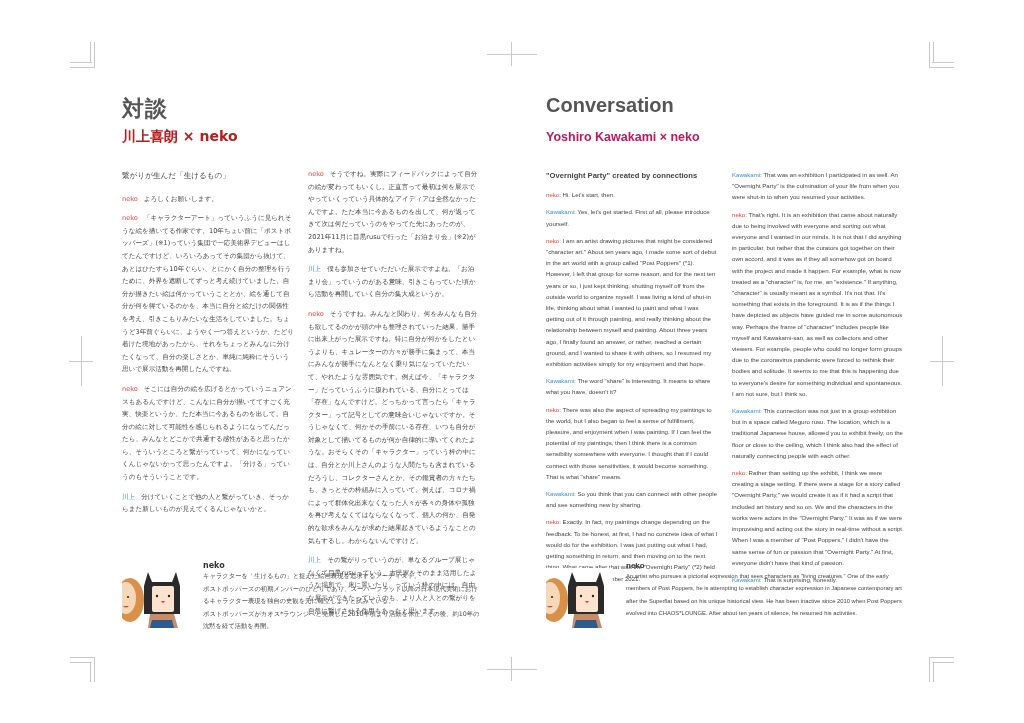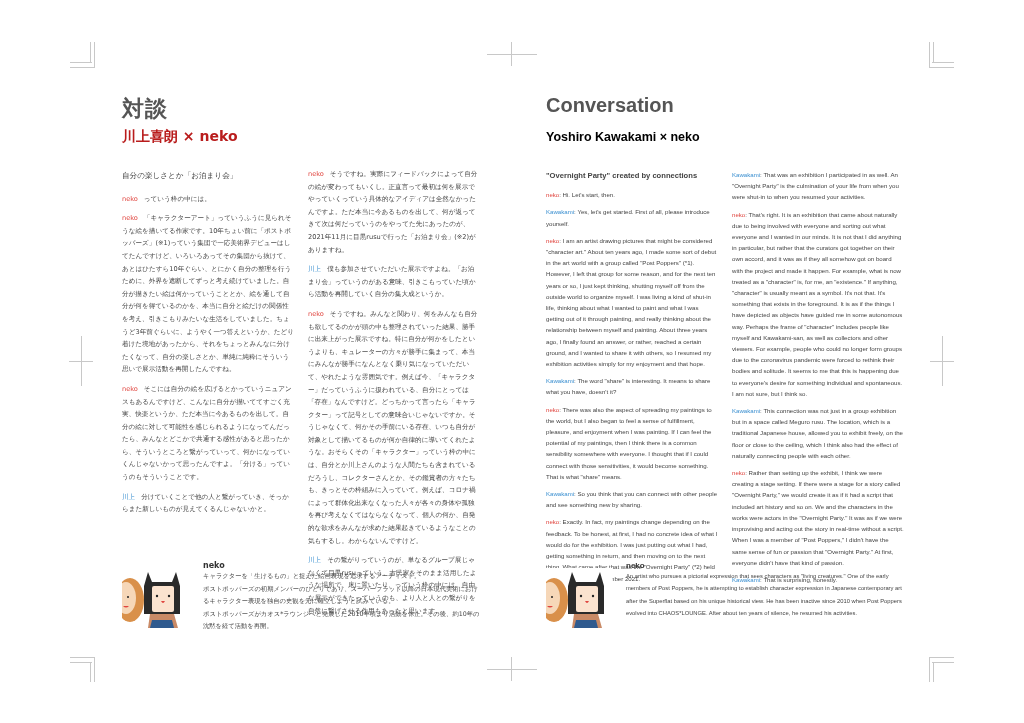--- a/index.html
+++ b/index.html
@@ -2,21 +2,21 @@
 <html><head>
 <meta charset="utf-8">
 <style>
   html, body { margin:0; padding:0; background:#ffffff; }
   body { width:1024px; height:723px; position:relative; overflow:hidden;
          font-family:"DejaVu Sans", sans-serif; color:#3a3a3a; }
   .mark { position:absolute; background:#c8c8c8; }
   .page-title-ja { position:absolute; left:122px; top:94px; font-size:22px; font-weight:bold; color:#555; letter-spacing:1px;text-align:right; }
   .page-sub-ja { position:absolute; left:122px; top:128px; font-size:14px; font-weight:bold; color:#b91c1c; }
   .page-title-en { position:absolute; left:546px; top:94px; font-size:20px; font-weight:bold; color:#555; font-family:"Liberation Sans", sans-serif; }
-  .page-sub-en { position:absolute; left:546px; top:130px; font-size:12.5px; font-weight:bold; color:#000000; font-family:"Liberation Sans", sans-serif; }
+  .page-sub-en { position:absolute; left:546px; top:130px; font-size:12.5px; font-weight:bold; color:#be185d; font-family:"Liberation Sans", sans-serif; }
   .col { position:absolute; font-size:6.6px; line-height:12.6px; color:#444; }
   .col p { margin:0 0 7px 0; }
   .col.en { font-family:"Liberation Sans", sans-serif; font-size:6.1px; line-height:11.2px; }
   .col.en p { margin:0 0 6px 0; }
   .section-head-ja { font-size:7.6px; color:#444; margin:0 0 10px 0 !important; }
   .section-head-en { font-size:7.6px; font-weight:bold; color:#444; margin:0 0 8px 0 !important; font-family:"Liberation Sans", sans-serif; }
   .sp-neko { color:#e0453f; margin-right:6px; }
   .sp-kawa { color:#3a8fd0; margin-right:6px; }
   .en .sp-neko, .en .sp-kawa { margin-right:0; }
   .bio { position:absolute; }
@@ -59,22 +59,22 @@
   <div class="mark" style="left:69px;top:361px;width:24px;height:1px;"></div>
   <div class="mark" style="left:942px;top:336px;width:1px;height:50px;"></div>
   <div class="mark" style="left:930px;top:361px;width:24px;height:1px;"></div>
 </div>
 
 <section>
   <div class="page-title-ja">対談</div>
   <div class="page-sub-ja">川上喜朗 × neko</div>
 
   <div class="col" style="left:122px;top:170px;width:172px;">
-    <p class="section-head-ja">自分の楽しさとか「お泊まり会」</p>
-    <p><span class="sp-neko">neko</span><span>っていう枠の中には。</span></p>
+    <p class="section-head-ja">繋がりが生んだ「生けるもの」</p>
+    <p><span class="sp-neko">neko</span><span>よろしくお願いします。</span></p>
     <p><span class="sp-neko">neko</span><span>「キャラクターアート」っていうふうに見られそうな絵を描いてる作家です。10年ちょい前に「ポストポッパーズ」(※1)っていう集団で一応美術界デビューはしてたんですけど、いろいろあってその集団から抜けて、あとはひたすら10年ぐらい、とにかく自分の整理を行うために、外界を遮断してずっと考え続けていました。自分が描きたい絵は何かっていうこととか、絵を通して自分が何を得ているのかを、本当に自分と絵だけの関係性を考え、引きこもりみたいな生活をしていました。ちょうど3年前ぐらいに、ようやく一つ答えというか、たどり着けた境地があったから、それをちょっとみんなに分けたくなって、自分の楽しさとか、単純に純粋にそういう思いで展示活動を再開したんですね。</span></p>
     <p><span class="sp-neko">neko</span><span>そこには自分の絵を広げるとかっていうニュアンスもあるんですけど、こんなに自分が描いててすごく充実、快楽というか、ただ本当に今あるものを出して。自分の絵に対して可能性を感じられるようになってんだったら、みんなとどこかで共通する感性があると思ったから、そういうところと繋がっていって、何かになっていくんじゃないかって思ったんですよ。「分ける」っていうのもそういうことです。</span></p>
     <p><span class="sp-kawa">川上</span><span>分けていくことで他の人と繋がっていき、そっからまた新しいものが見えてくるんじゃないかと。</span></p>
   </div>
 
   <div class="col" style="left:308px;top:168px;width:172px;">
     <p><span class="sp-neko">neko</span><span>そうですね。実際にフィードバックによって自分の絵が変わってもいくし。正直言って最初は何を展示でやっていくっていう具体的なアイディアは全然なかったんですよ。ただ本当に今あるものを出して、何が返ってきて次は何だっていうのをやってた先にあったのが、2021年11月に目黒rusuで行った「お泊まり会」(※2)がありますね。</span></p>
     <p><span class="sp-kawa">川上</span><span>僕も参加させていただいた展示ですよね。「お泊まり会」っていうのがある意味、引きこもっていた頃から活動を再開していく自分の集大成というか。</span></p>
     <p><span class="sp-neko">neko</span><span>そうですね。みんなと関わり、何をみんなも自分も欲してるのかが頭の中も整理されていった結果、勝手に出来上がった展示ですね。特に自分が何かをしたというよりも、キュレーターの方々が勝手に集まって、本当にみんなが勝手になんとなく乗り気になっていただいて、やれたような雰囲気です。例えば今、「キャラクター」だっていうふうに扱われている、自分にとっては「存在」なんですけど。どっちかって言ったら「キャラクター」って記号としての意味合いじゃないですか。そうじゃなくて、何かその手前にいる存在、いつも自分が対象として描いてるものが何か自律的に導いてくれたような。おそらくその「キャラクター」っていう枠の中には、自分とか川上さんのような人間たちも含まれているだろうし、コレクターさんとか、その鑑賞者の方々たちも、きっとその枠組みに入っていて。例えば、コロナ禍によって群体化出来なくなった人々が各々の身体や孤独を再び考えなくてはならなくなって、個人の何か、自発的な欲求をみんなが求めた結果起きているようなことの気もするし。わからないんですけど。</span></p>
     <p><span class="sp-kawa">川上</span><span>その繋がりっていうのが、単なるグループ展じゃなくて目黒rusuっていう、古民家をそのまま活用したような場所で、床に置いたり、っていう枠の中には、自由な展示ができたっていうのも、より人と人との繋がりを自然に繋げさせる作用もあったと思います。</span></p>

